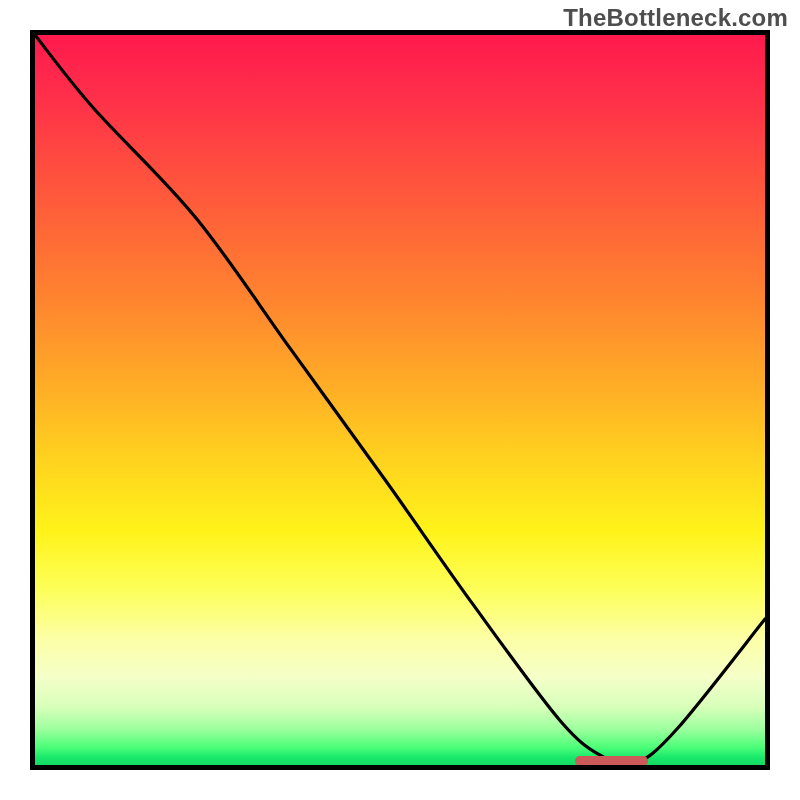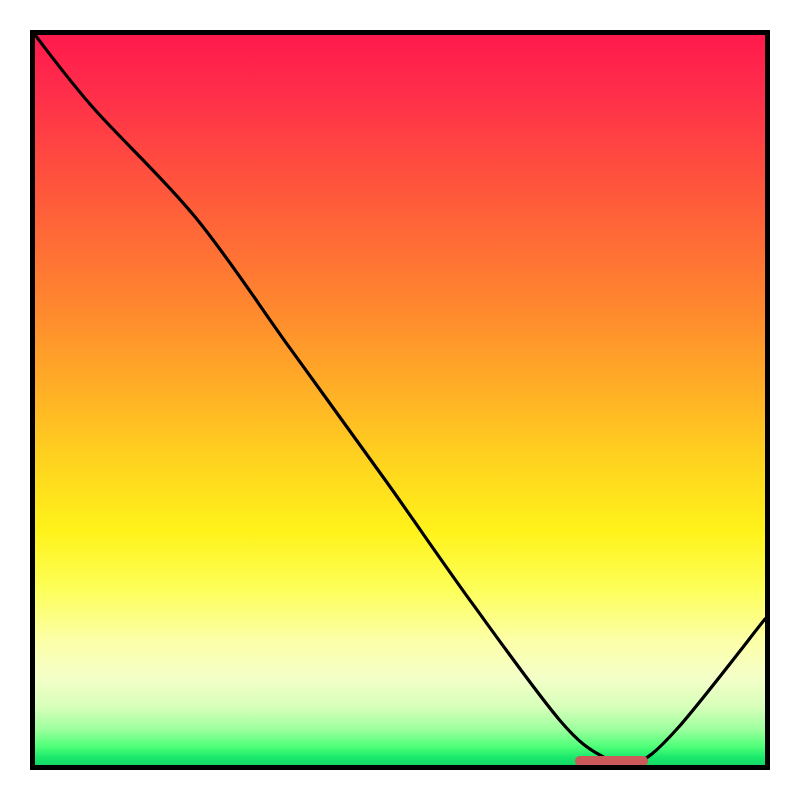--- a/index.html
+++ b/index.html
@@ -78,20 +78,21 @@
     height: 10px;
     border-radius: 5px;
     background: #cc5a5a;
     z-index: 20;
   }
 </style>
 </head>
 <body>
 
 <div class="frame">
+  <div class="watermark">TheBottleneck.com</div>
 
   <div class="plot-area">
 
     <div class="gradient"></div>
 
     <svg class="curve-svg" viewBox="0 0 730 730" preserveAspectRatio="none">
       <path class="curve-path" d="M 0 0 C 9.733333333333333 12.166666666666666, 31.633333333333333 42.58333333333333, 58.4 73 C 85.16666666666666 103.41666666666667, 127.75 142.35, 160.6 182.5 C 193.45 222.65, 223.86666666666665 270.1, 255.49999999999997 313.90000000000003 C 287.1333333333333 357.70000000000005, 319.9833333333333 402.7166666666667, 350.4 445.3 C 380.81666666666666 487.8833333333333, 408.8 529.25, 438 569.4 C 467.2 609.55, 503.70000000000005 660.6500000000001, 525.6 686.2 C 547.5 711.75, 557.2333333333333 715.4000000000001, 569.4 722.7 C 581.5666666666666 730, 586.4333333333333 734.8666666666667, 598.5999999999999 730 C 610.7666666666665 725.1333333333333, 620.5 717.8333333333334, 642.4 693.5 C 664.3 669.1666666666666, 715.4 602.25, 730 584"></path>
     </svg>
 
     <div class="marker" style="left: 540.2px; width: 73px; bottom: -0.81px; background: rgb(204, 90, 90);"></div>

